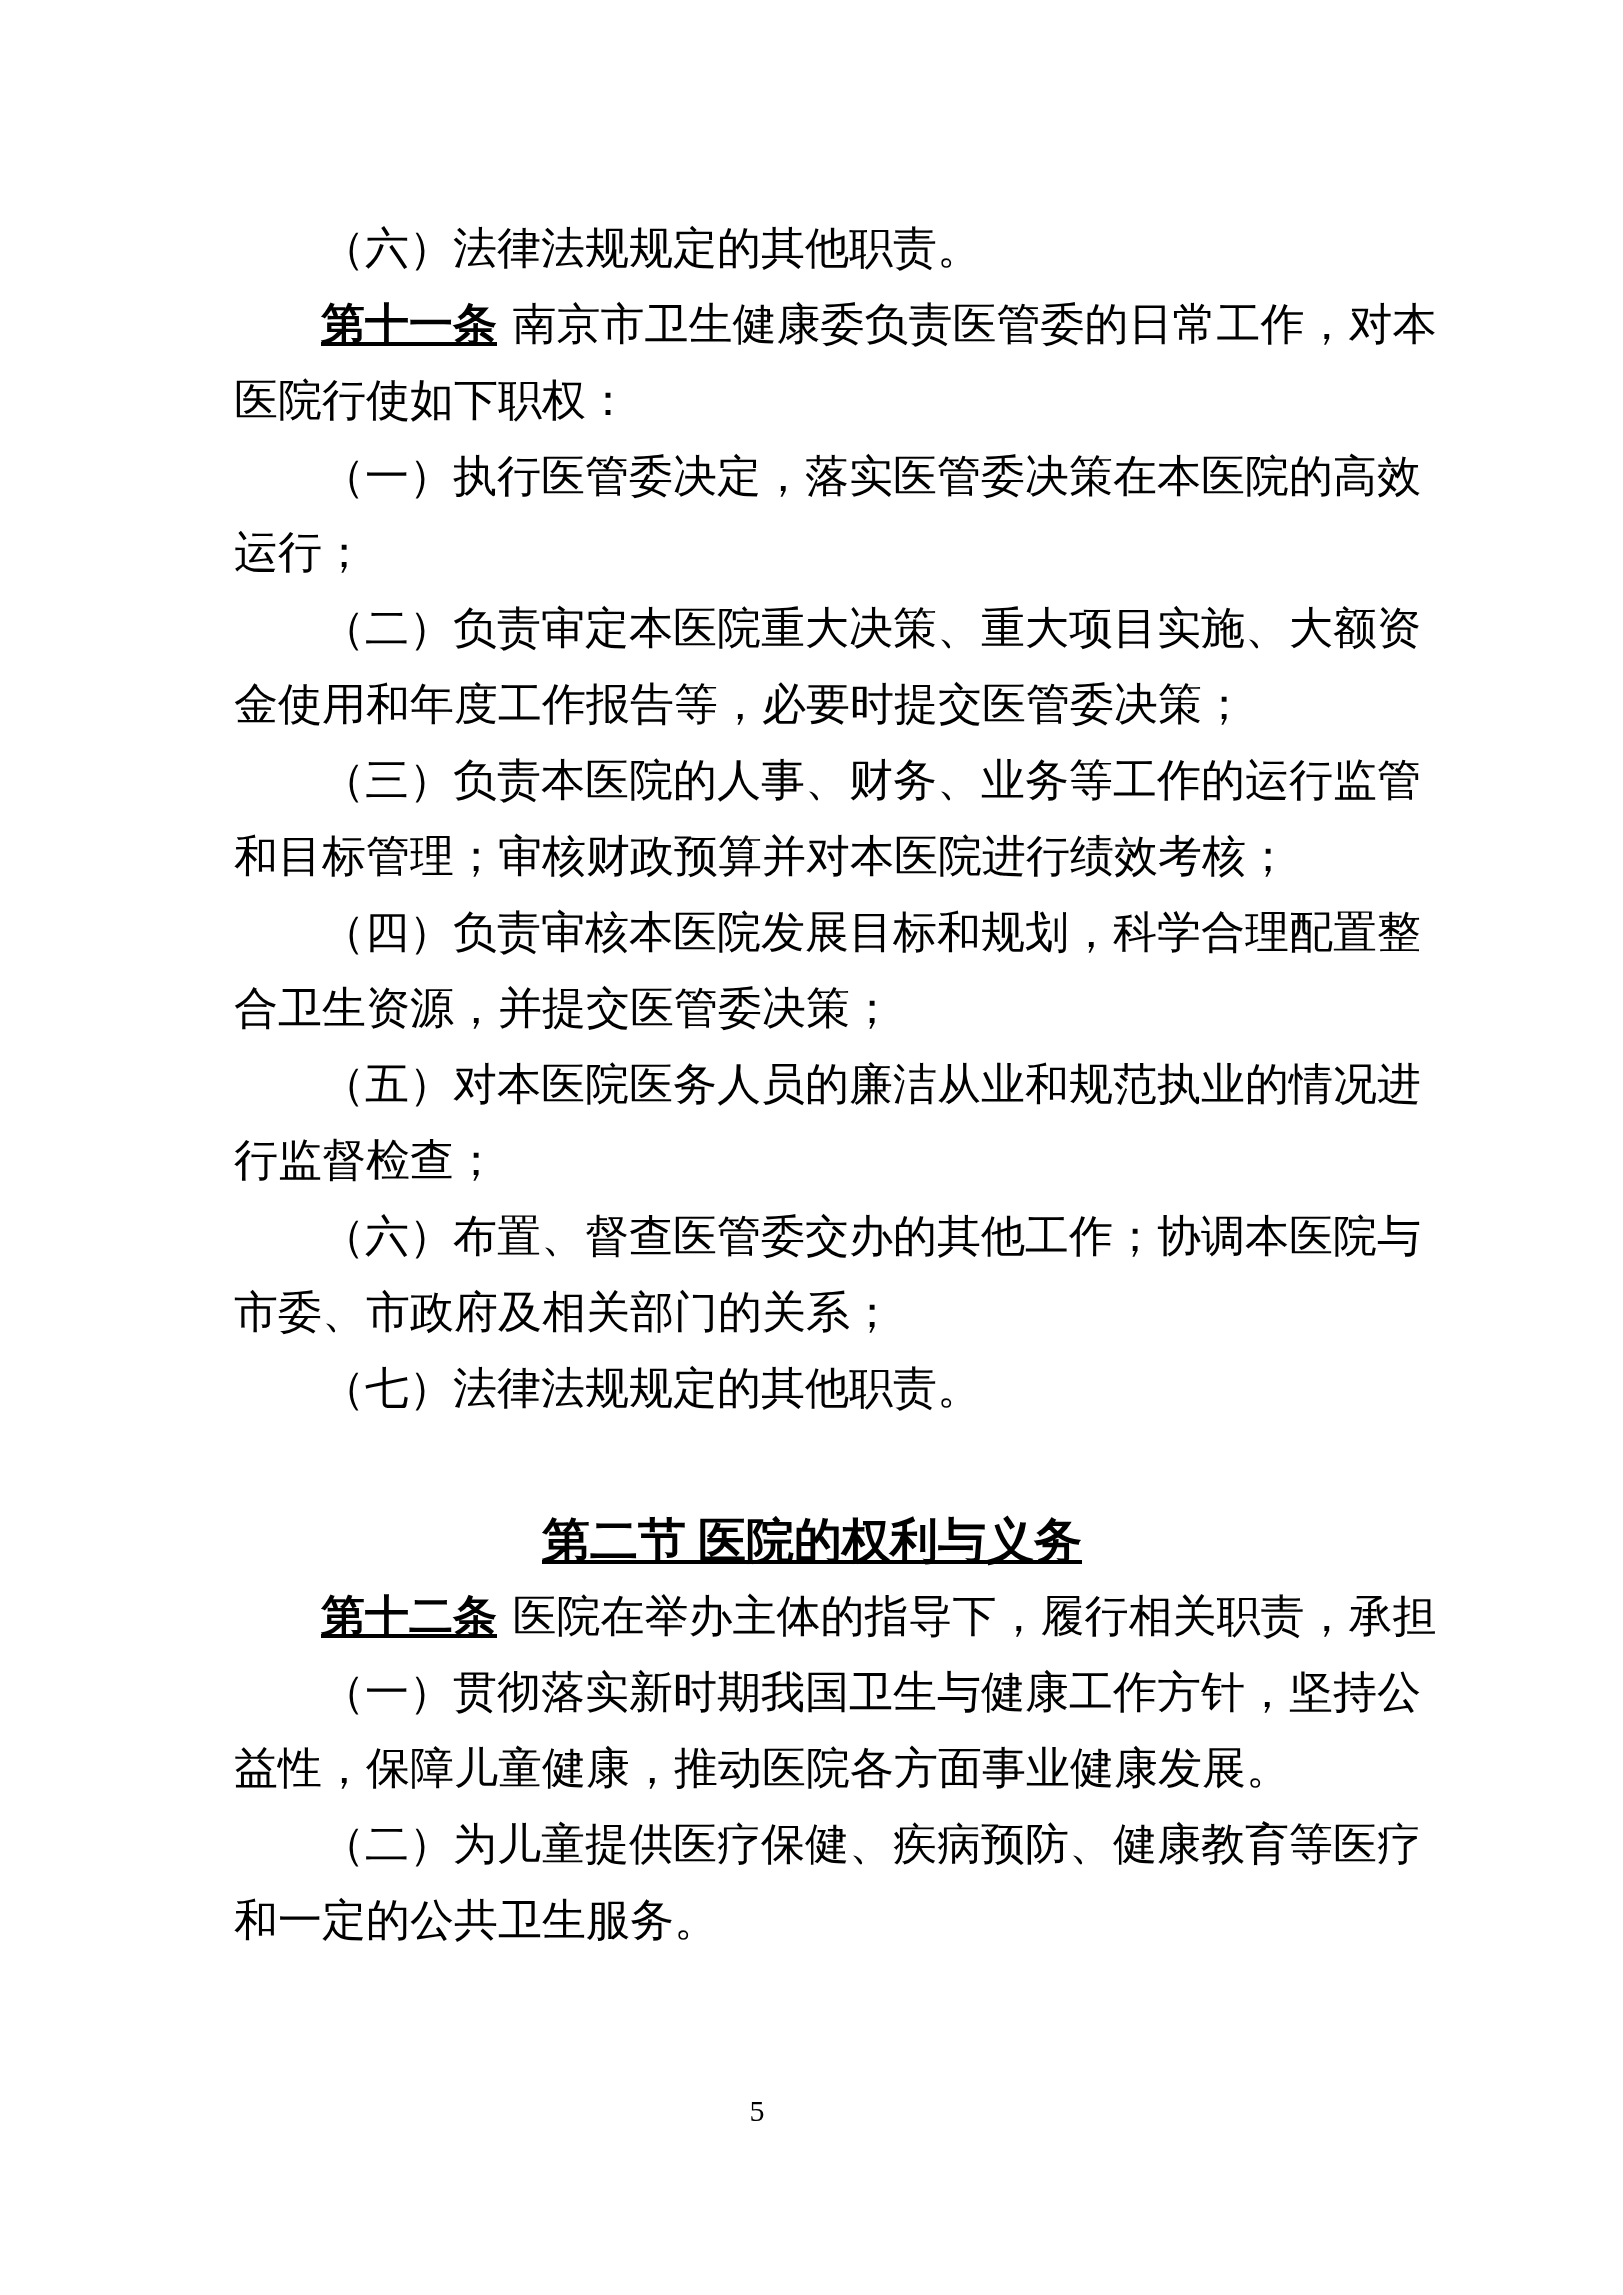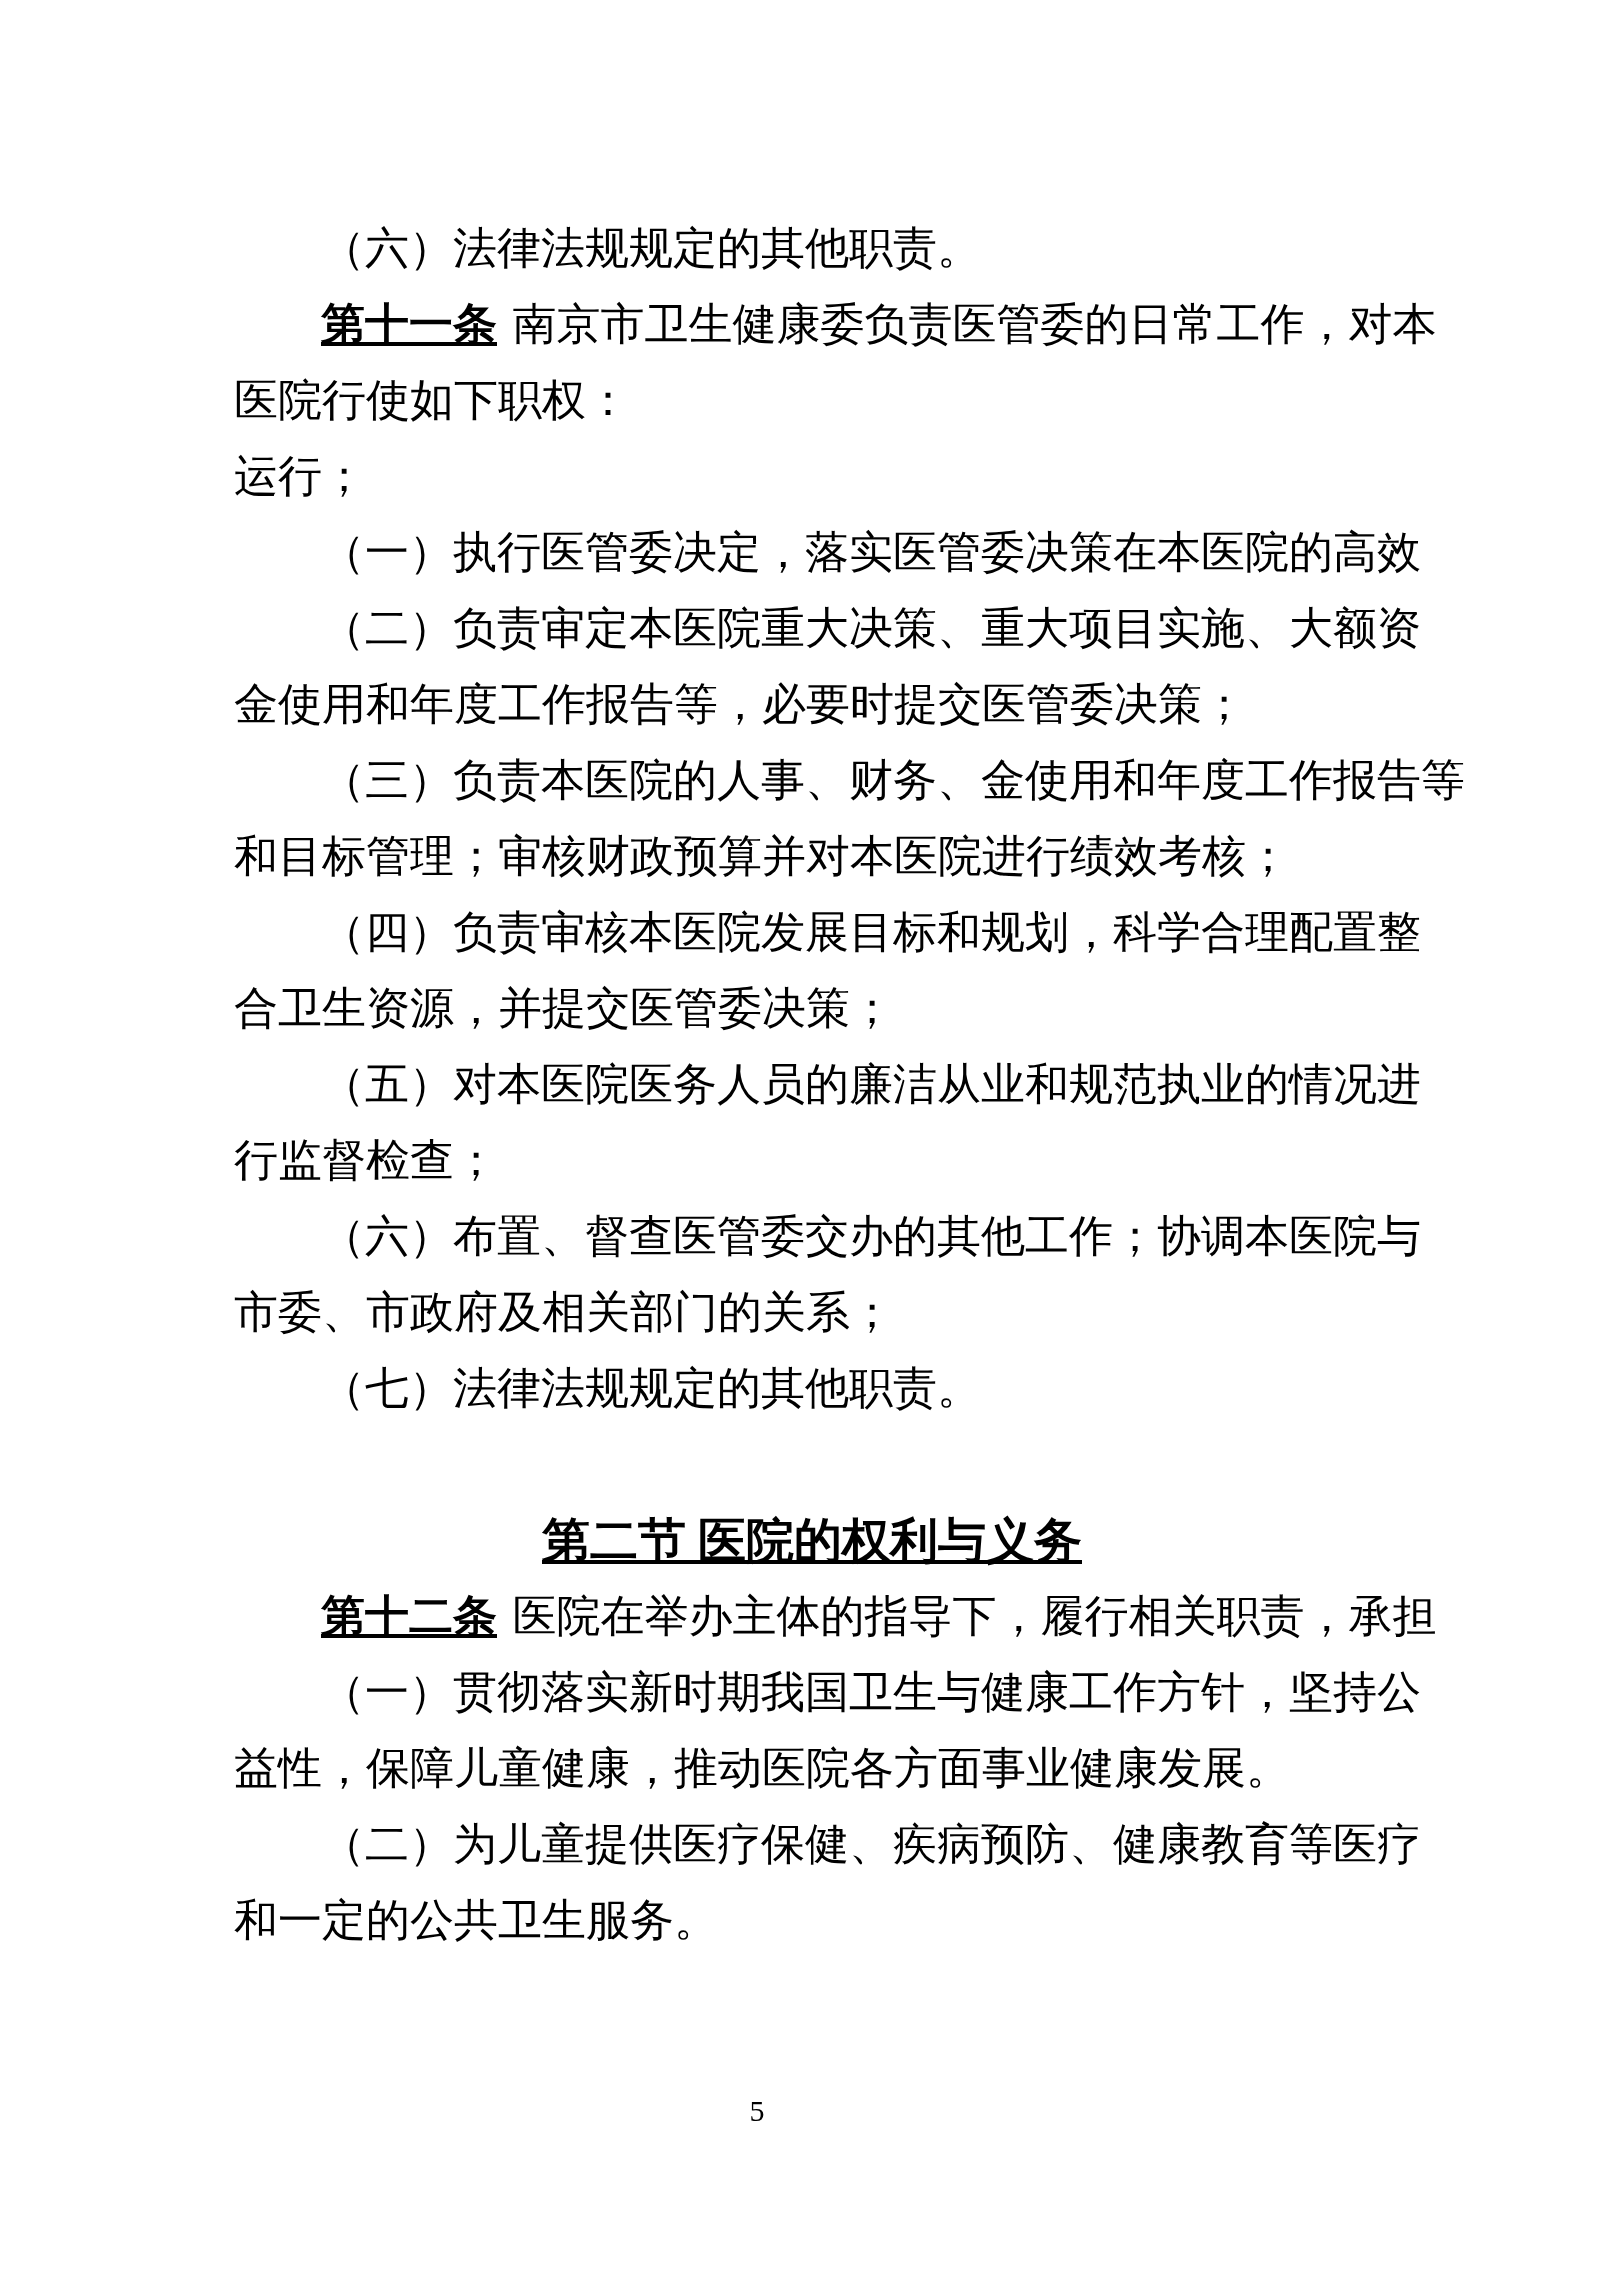--- a/index.html
+++ b/index.html
@@ -57,25 +57,25 @@
   }
 </style>
 </head>
 <body>
 
 <div class="page">
   <div class="content">
       <div class="line indent"><span class="seg">（六）法律法规规定的其他职责。</span></div>
       <div class="line indent"><span class="seg-bold">第十一条</span><span class="seg">南京市卫生健康委负责医管委的日常工作，对本</span></div>
       <div class="line"><span class="seg">医院行使如下职权：</span></div>
+      <div class="line indent"><span class="seg">（一）执行医管委决定，落实医管委决策在本医院的高效</span></div>
       <div class="line"><span class="seg">运行；</span></div>
-      <div class="line indent"><span class="seg">（一）执行医管委决定，落实医管委决策在本医院的高效</span></div>
       <div class="line indent"><span class="seg">（二）负责审定本医院重大决策、重大项目实施、大额资</span></div>
       <div class="line"><span class="seg">金使用和年度工作报告等，必要时提交医管委决策；</span></div>
-      <div class="line indent"><span class="seg">（三）负责本医院的人事、财务、金使用和年度工作报告等</span></div>
+      <div class="line indent"><span class="seg">（三）负责本医院的人事、财务、业务等工作的运行监管</span></div>
       <div class="line"><span class="seg">和目标管理；审核财政预算并对本医院进行绩效考核；</span></div>
       <div class="line indent"><span class="seg">（四）负责审核本医院发展目标和规划，科学合理配置整</span></div>
       <div class="line"><span class="seg">合卫生资源，并提交医管委决策；</span></div>
       <div class="line indent"><span class="seg">（五）对本医院医务人员的廉洁从业和规范执业的情况进</span></div>
       <div class="line"><span class="seg">行监督检查；</span></div>
       <div class="line indent"><span class="seg">（六）布置、督查医管委交办的其他工作；协调本医院与</span></div>
       <div class="line"><span class="seg">市委、市政府及相关部门的关系；</span></div>
       <div class="line indent"><span class="seg">（七）法律法规规定的其他职责。</span></div>
       <div class="line heading"><span class="seg-bold">第二节 医院的权利与义务</span></div>
       <div class="line indent"><span class="seg-bold">第十二条</span><span class="seg">医院在举办主体的指导下，履行相关职责，承担</span></div>

